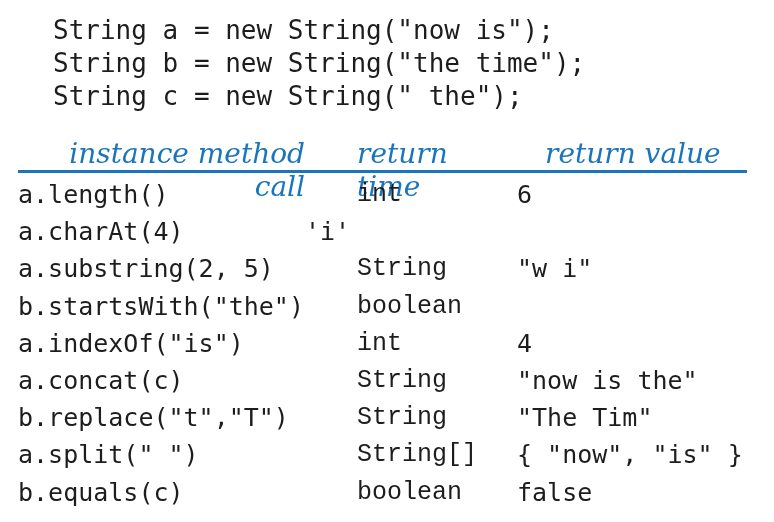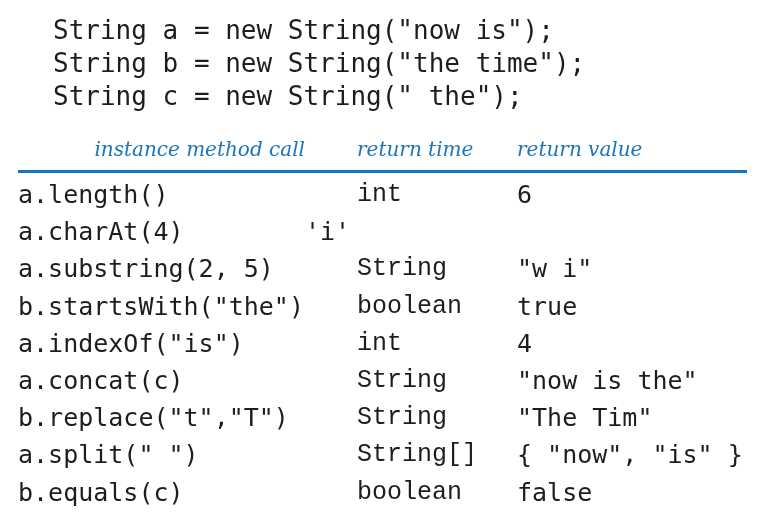--- a/index.html
+++ b/index.html
@@ -31,21 +31,21 @@
     margin-left: 18px;
     width: 729px;
   }
   .hdr-row {
     display: flex;
     margin-top: 24px;
     height: 31px;
     align-items: baseline;
     font-family: "DejaVu Serif", serif;
     font-style: italic;
-    font-size: 20px;
+    font-size: 28px;
     color: #1b75bc;
   }
   .rule {
     height: 3px;
     background: #1b75bc;
     margin-top: 2px;
   }
   .rows {
     margin-top: 3px;
   }
@@ -56,21 +56,21 @@
     font-family: "DejaVu Sans Mono", monospace;
     font-size: 25px;
     color: #1d1d1d;
     font-weight: 500;
   }
   .c1 { width: 287px; white-space: pre; }
   .c2 { width: 160px; margin-left: 52px; white-space: pre; font-family: Liberation Mono, monospace; }
   .c3 { flex: 1; white-space: pre; }
   .h1 { width: 287px; text-align: right; }
   .h2 { width: 160px; margin-left: 52px; }
-  .h3 { flex: 1; }
+  .h3 { flex: 1; margin-left: 28px; }
 </style>
 </head>
 <body>
 
 <div class="page">
 
   <div class="code">
     <div class="code-line">String a = new String("now is");</div>
     <div class="code-line">String b = new String("the time");</div>
     <div class="code-line">String c = new String(" the");</div>
@@ -101,21 +101,20 @@
 
       <div class="row">
         <div class="c1">a.substring(2, 5)</div>
         <div class="c2">String</div>
         <div class="c3">"w i"</div>
       </div>
 
       <div class="row">
         <div class="c1">b.startsWith("the")</div>
         <div class="c2">boolean</div>
-        <div class="c3">true</div>
       </div>
 
       <div class="row">
         <div class="c1">a.indexOf("is")</div>
         <div class="c2">int</div>
         <div class="c3">4</div>
       </div>
 
       <div class="row">
         <div class="c1">a.concat(c)</div>

